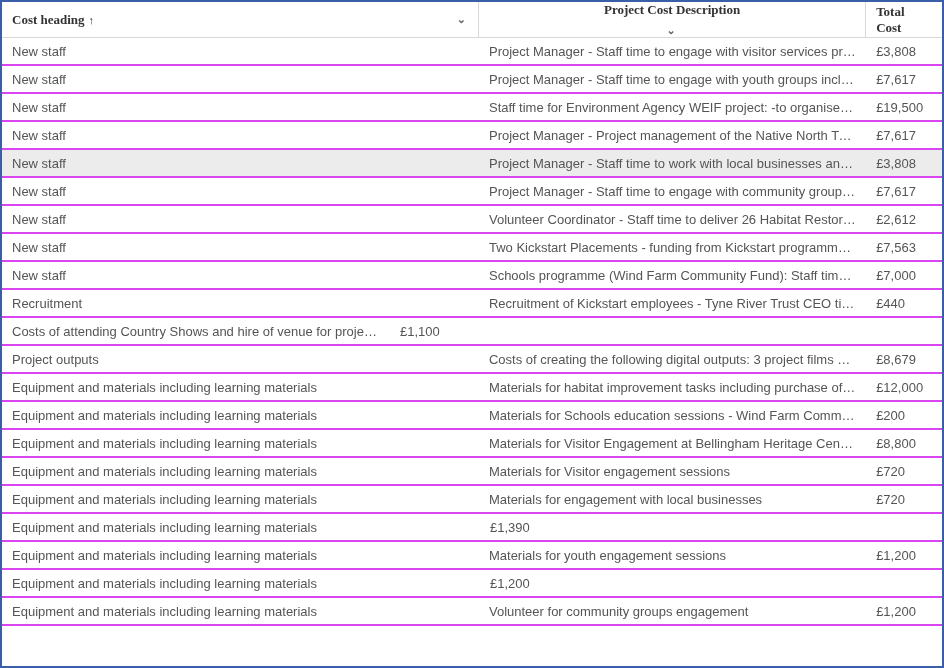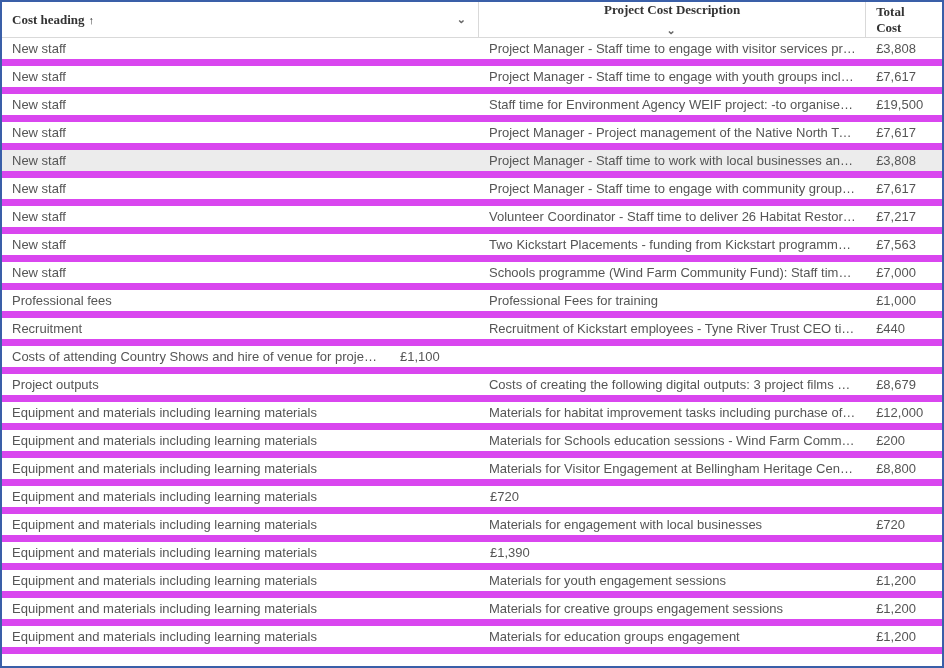--- a/index.html
+++ b/index.html
@@ -48,21 +48,21 @@
     font-size: 11px;
     color: #333;
   }
   .chevron {
     font-size: 11px;
     color: #666;
     padding-right: 2px;
   }
   .row {
     display: flex;
-    border-bottom: 7px solid #d946ef;
+    border-bottom: 2px solid #d946ef;
     height: 28px;
     align-items: center;
   }
   .row.highlighted { background: #ececec; }
   .cell {
     padding: 0 10px;
     white-space: nowrap;
     overflow: hidden;
     text-overflow: ellipsis;
     color: #555;
@@ -119,36 +119,31 @@
         <div class="cell col3">£3,808</div>
       </div>
       <div class="row">
         <div class="cell col1">New staff</div>
         <div class="cell col2">Project Manager - Staff time to engage with community groups in...</div>
         <div class="cell col3">£7,617</div>
       </div>
       <div class="row">
         <div class="cell col1">New staff</div>
         <div class="cell col2">Volunteer Coordinator - Staff time to deliver 26 Habitat Restoratio...</div>
-        <div class="cell col3">£7,217</div>
+        <div class="cell col3">£2,612</div>
       </div>
       <div class="row">
         <div class="cell col1">New staff</div>
         <div class="cell col2">Two Kickstart Placements - funding from Kickstart programme -co...</div>
         <div class="cell col3">£7,563</div>
       </div>
       <div class="row">
         <div class="cell col1">New staff</div>
         <div class="cell col2">Schools programme (Wind Farm Community Fund): Staff time to d...</div>
         <div class="cell col3">£7,000</div>
-      </div>
-      <div class="row">
-        <div class="cell col1">Professional fees</div>
-        <div class="cell col2">Professional Fees for training</div>
-        <div class="cell col3">£1,000</div>
       </div>
       <div class="row">
         <div class="cell col1">Recruitment</div>
         <div class="cell col2">Recruitment of Kickstart employees - Tyne River Trust CEO time to...</div>
         <div class="cell col3">£440</div>
       </div>
       <div class="row">
         <div class="cell col2">Costs of attending Country Shows and hire of venue for projects e...</div>
         <div class="cell col3">£1,100</div>
       </div>
@@ -167,40 +162,40 @@
         <div class="cell col2">Materials for Schools education sessions - Wind Farm Community ...</div>
         <div class="cell col3">£200</div>
       </div>
       <div class="row">
         <div class="cell col1">Equipment and materials including learning materials</div>
         <div class="cell col2">Materials for Visitor Engagement at Bellingham Heritage Centre a...</div>
         <div class="cell col3">£8,800</div>
       </div>
       <div class="row">
         <div class="cell col1">Equipment and materials including learning materials</div>
+        <div class="cell col2">Materials for Visitor engagement sessions</div>
         <div class="cell col3">£720</div>
       </div>
       <div class="row">
         <div class="cell col1">Equipment and materials including learning materials</div>
         <div class="cell col2">Materials for engagement with local businesses</div>
         <div class="cell col3">£720</div>
       </div>
       <div class="row">
         <div class="cell col1">Equipment and materials including learning materials</div>
         <div class="cell col3">£1,390</div>
       </div>
       <div class="row">
         <div class="cell col1">Equipment and materials including learning materials</div>
         <div class="cell col2">Materials for youth engagement sessions</div>
         <div class="cell col3">£1,200</div>
       </div>
       <div class="row">
         <div class="cell col1">Equipment and materials including learning materials</div>
-        <div class="cell col2">Materials for creative groups engagement sessions</div>
         <div class="cell col3">£1,200</div>
       </div>
       <div class="row">
         <div class="cell col1">Equipment and materials including learning materials</div>
-        <div class="cell col2">Materials for education groups engagement</div>
+        <div class="cell col2">Volunteer for community groups engagement</div>
         <div class="cell col3">£1,200</div>
       </div>
     </div>
 </div>
 
 </body></html>

